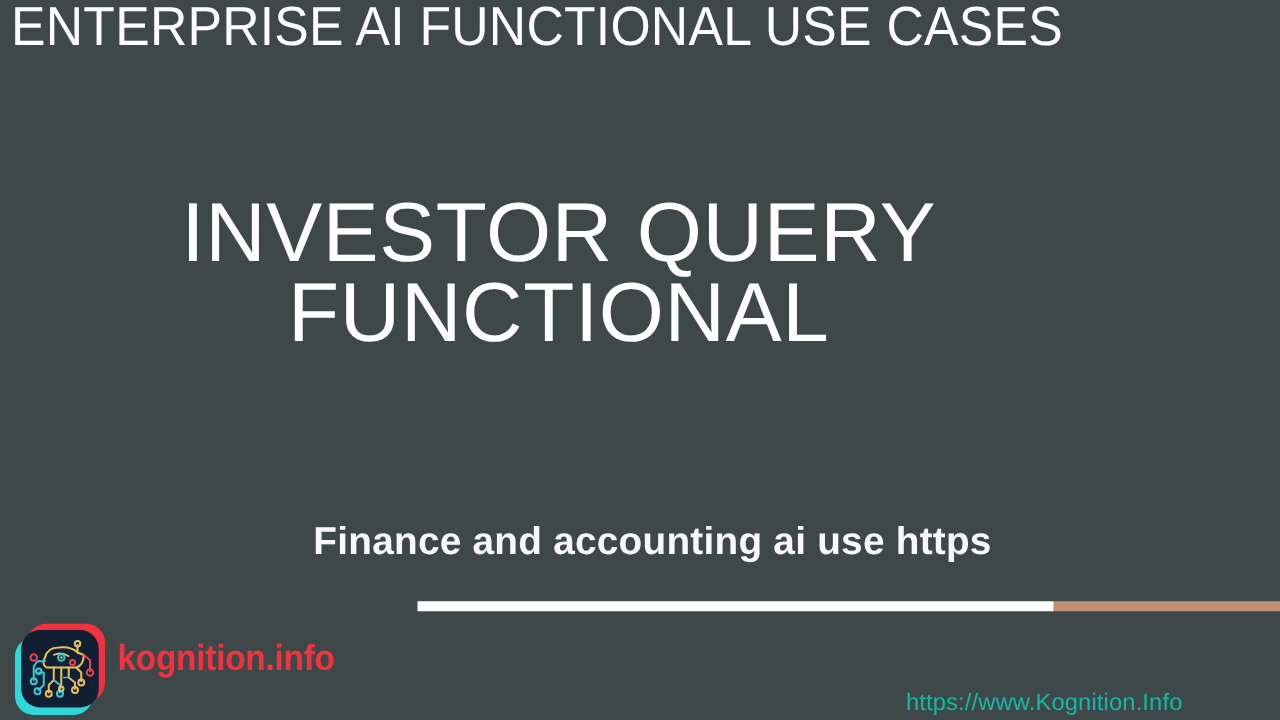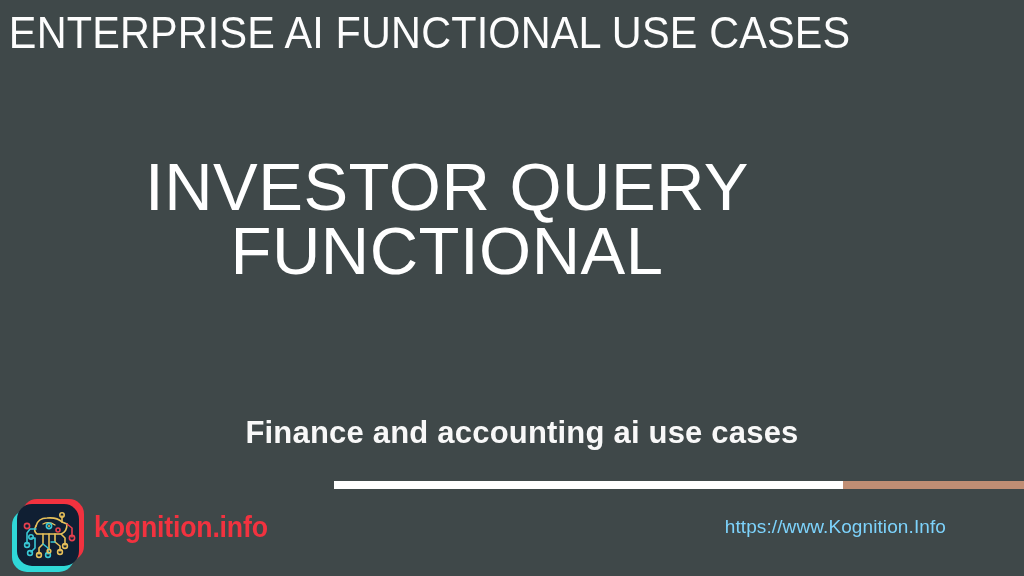--- a/index.html
+++ b/index.html
@@ -21,21 +21,20 @@
   }
 
   
   .header-band {
     position: absolute;
     top: 0;
     left: 0;
     width: 860px;
     height: 66px;
     display: flex;
-    align-items: center;
     justify-content: center;
   }
   .header-title {
     color: #fdfdfd;
     font-family: "Liberation Sans", sans-serif;
     font-size: 44px;
     font-weight: 400;
     letter-spacing: 0.2px;
     line-height: 1;
     white-space: nowrap;
@@ -157,26 +156,26 @@
     line-height: 1;
     white-space: nowrap;
     transform: scaleX(0.92);
     transform-origin: left center;
   }
 
   
   .footer-url {
     position: absolute;
     left: 0;
-    top: 516px;
+    top: 552px;
     width: 1024px;
     text-align: right;
     padding-right: 78px;
     box-sizing: border-box;
-    color: #7dd3fc;
+    color: #14b8a6;
     font-family: "Liberation Sans", sans-serif;
     font-size: 19px;
     font-weight: 400;
     letter-spacing: 0.1px;
     line-height: 1.2;
     white-space: nowrap;
   }
 </style>
 </head>
 <body>
@@ -185,21 +184,21 @@
 
   <div class="header-band">
     <div class="header-title">ENTERPRISE AI FUNCTIONAL USE CASES</div>
   </div>
 
   <div class="title-block">
     <div class="title-line">INVESTOR QUERY</div>
     <div class="title-line">FUNCTIONAL</div>
   </div>
 
-  <div class="subtitle">Finance and accounting ai use cases</div>
+  <div class="subtitle">Finance and accounting ai use https</div>
 
   <div class="divider">
     <div class="divider-white"></div>
     <div class="divider-tan"></div>
   </div>
 
   <div class="logo-lockup">
     <div class="logo-mark">
       <div class="logo-shadow-red"></div>
       <div class="logo-shadow-cyan"></div>

